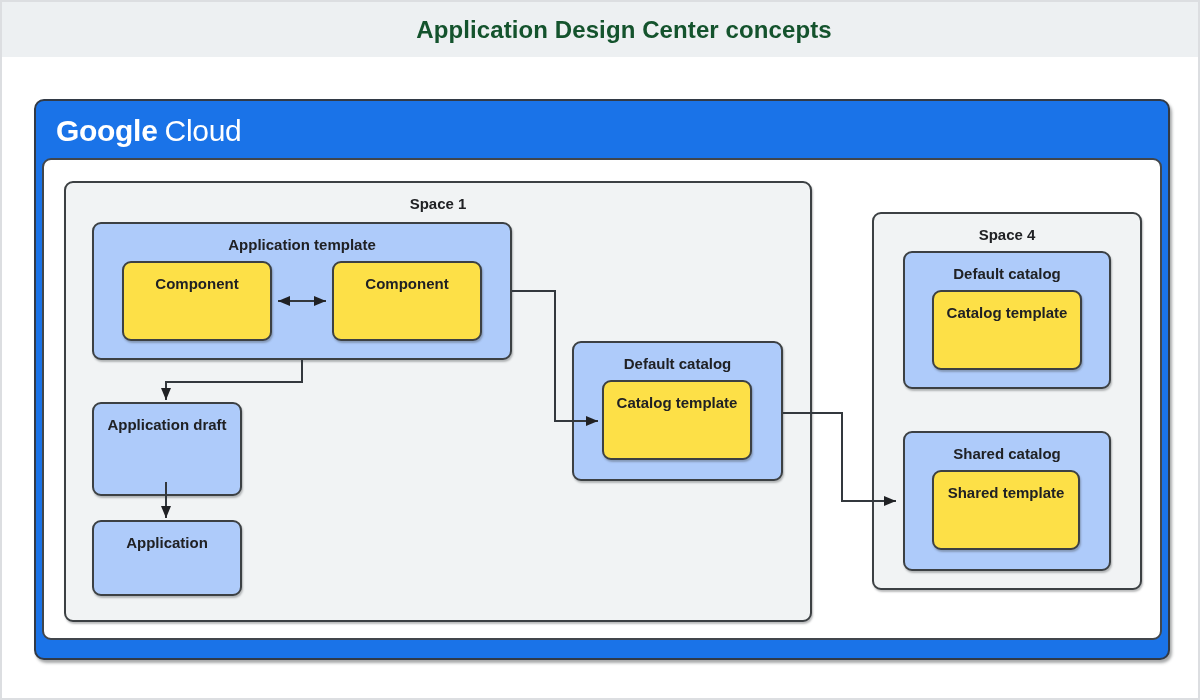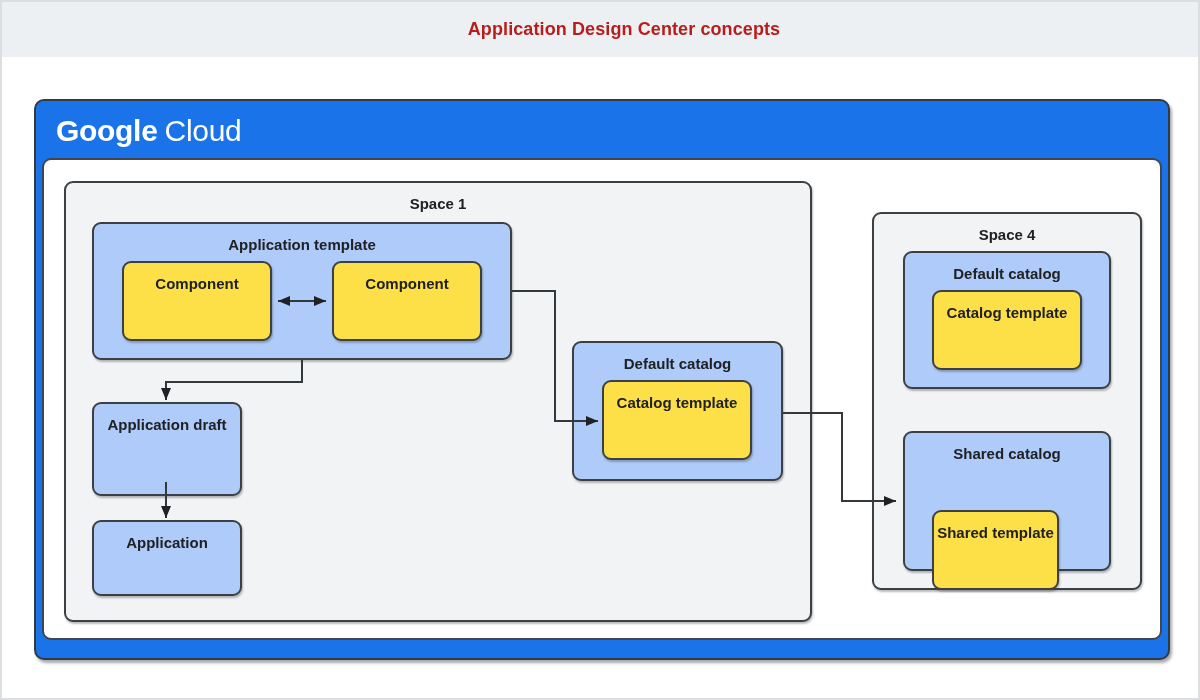--- a/index.html
+++ b/index.html
@@ -12,21 +12,21 @@
     font-family:"Liberation Sans", sans-serif;
     color:#202124;
     overflow:hidden;
   }
   .header{
     position:absolute;left:0;top:0;right:0;height:55px;
     background:#edf0f2;
     display:flex;align-items:center;justify-content:center;
   }
   .header .title{
-    font-size:18px;font-weight:700;color:#b91c1c;letter-spacing:0.1px;margin-left:48px;
+    font-size:24px;font-weight:700;color:#14532d;letter-spacing:0.1px;margin-left:48px;
   }
   .gc-container{
     position:absolute;left:32px;top:97px;width:1136px;height:561px;
     box-sizing:border-box;
     background:#1a73e8;
     border:2px solid #323a46;
     border-radius:10px;
     box-shadow:2px 3px 3px rgba(60,64,67,0.45);
   }
   .brand{
@@ -121,21 +121,21 @@
   </div>
 
   <div class="dbox gray-fill" style="left:930px;top:288px;width:150px;height:80px;">
     <div class="box-label">Catalog template</div>
   </div>
 
   <div class="dbox blue-fill" style="left:901px;top:429px;width:208px;height:140px;">
     <div class="box-label">Shared catalog</div>
   </div>
 
-  <div class="dbox gray-fill" style="left:930px;top:468px;width:127px;height:80px;margin-top:40px;">
+  <div class="dbox gray-fill" style="left:930px;top:468px;width:148px;height:80px;">
     <div class="box-label">Shared template</div>
   </div>
 
   <svg class="overlay">
     <defs>
       <marker id="ah" markerWidth="12" markerHeight="10" refX="12" refY="5" orient="auto-start-reverse" markerUnits="userSpaceOnUse">
         <path d="M0,0 L12,5 L0,10 z" style="fill:#202124;stroke:none;"></path>
       </marker>
     </defs>
     <path d="M276,299 H324" marker-start="url(#ah)" marker-end="url(#ah)"></path>

